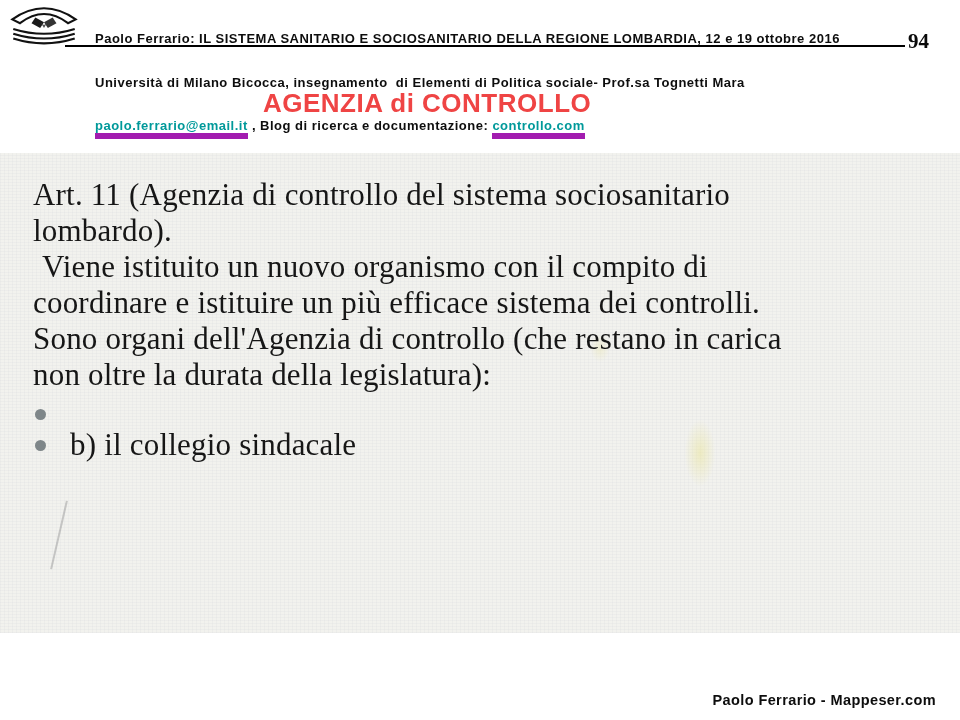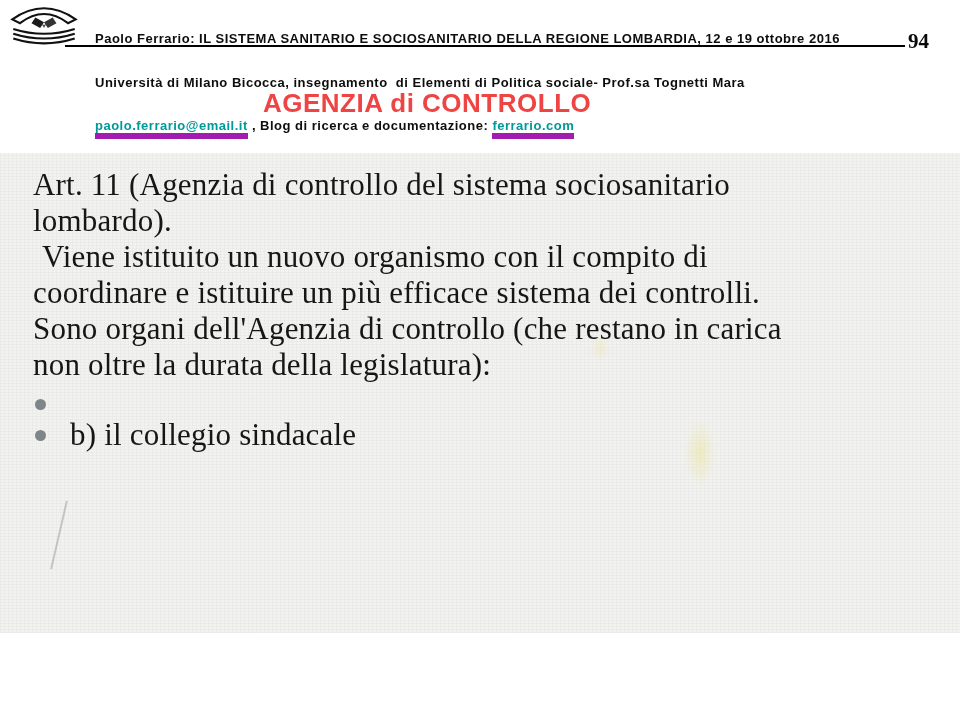--- a/index.html
+++ b/index.html
@@ -16,21 +16,21 @@
     text-decoration:none;cursor:pointer;}
   .hrule{position:absolute;left:65px;top:45px;width:840px;border-top:2px solid #000;}
   .pagenum{position:absolute;left:908px;top:29px;font-family:"Liberation Serif",serif;
     font-weight:bold;font-size:21px;color:#0a0a0a;}
   
   .title{position:absolute;left:263px;top:88px;font-weight:bold;font-size:26px;
     letter-spacing:.5px;color:#ef4444;white-space:pre;}
   
   .scan{
     position:absolute;left:0;top:153px;width:960px;height:480px;
-    box-sizing:border-box;padding:14px 28px 0 33px;
+    box-sizing:border-box;padding:24px 28px 0 33px;
     color:#161616;
     font-family:"Liberation Serif",serif;font-size:31px;line-height:36px;
     letter-spacing:.2px;
     background-color:#f2f2ee;
     background-image:
       radial-gradient(22px 48px at 700px 300px, rgba(233,228,150,.5), rgba(233,228,150,0) 70%),
       radial-gradient(14px 20px at 600px 195px, rgba(233,228,160,.35), rgba(233,228,160,0) 70%),
       repeating-linear-gradient(0deg, rgba(213,215,220,.20) 0 1px, rgba(0,0,0,0) 1px 3px),
       repeating-linear-gradient(90deg, rgba(206,208,213,.16) 0 1px, rgba(0,0,0,0) 1px 4px);
   }
@@ -60,21 +60,21 @@
     <path d="M4 32 Q36 42 68 32" fill="none" stroke="#111" stroke-width="2.2"></path>
     <path d="M4 37 Q36 47 68 37" fill="none" stroke="#111" stroke-width="2.2"></path>
     <path d="M27 15 l9 5 -4 6 -9 -5 z" fill="#1a1a1a"></path>
     <path d="M45 15 l-9 5 4 6 9 -5 z" fill="#333"></path>
     <path d="M33 21 l3 2 3 -2 -3 5 z" fill="#555"></path>
   </svg>
 
   <div class="hdr-text">
     <p class="hdr-line">Paolo Ferrario: IL SISTEMA SANITARIO E SOCIOSANITARIO DELLA REGIONE LOMBARDIA, 12 e 19 ottobre 2016</p>
     <p class="hdr-line">Università di Milano Bicocca, insegnamento  di Elementi di Politica sociale- Prof.sa Tognetti Mara</p>
-    <p class="hdr-line"><a class="hdr-link">paolo.ferrario@email.it</a><span> , Blog di ricerca e documentazione: </span><a class="hdr-link">ferrario.com</a></p>
+    <p class="hdr-line"><a class="hdr-link">paolo.ferrario@email.it</a><span> , Blog di ricerca e documentazione: </span><a class="hdr-link">controllo.com</a></p>
   </div>
 
   <div class="hrule"></div>
   <div class="pagenum">94</div>
 
   <div class="title">AGENZIA di CONTROLLO</div>
 
   <div class="scan">
     <p>Art. 11 (Agenzia di controllo del sistema sociosanitario
 lombardo).</p>
@@ -87,14 +87,15 @@
         <span class="bdot"></span>
       </li>
       <li>
         <span class="bdot"></span>
         <span class="btext">b) il collegio sindacale</span>
       </li>
     </ul>
     <div class="pen-mark"></div>
   </div>
 
+  <div class="footer">Paolo Ferrario - Mappeser.com</div>
 
 </div>
 
 </body></html>

